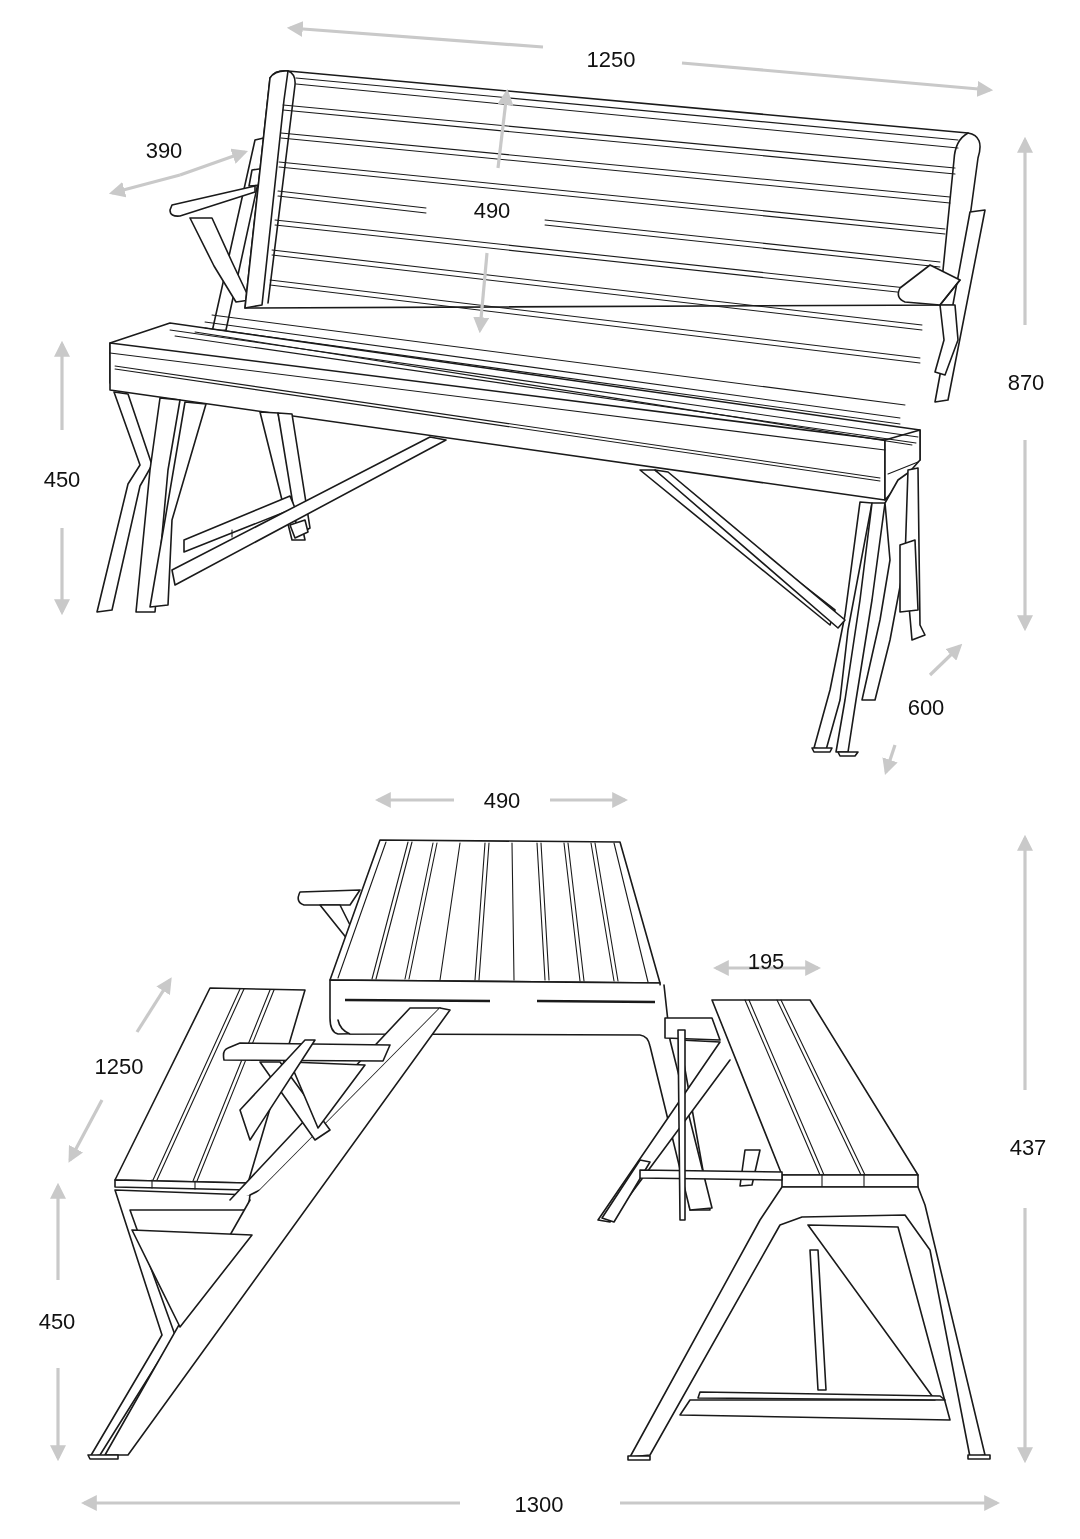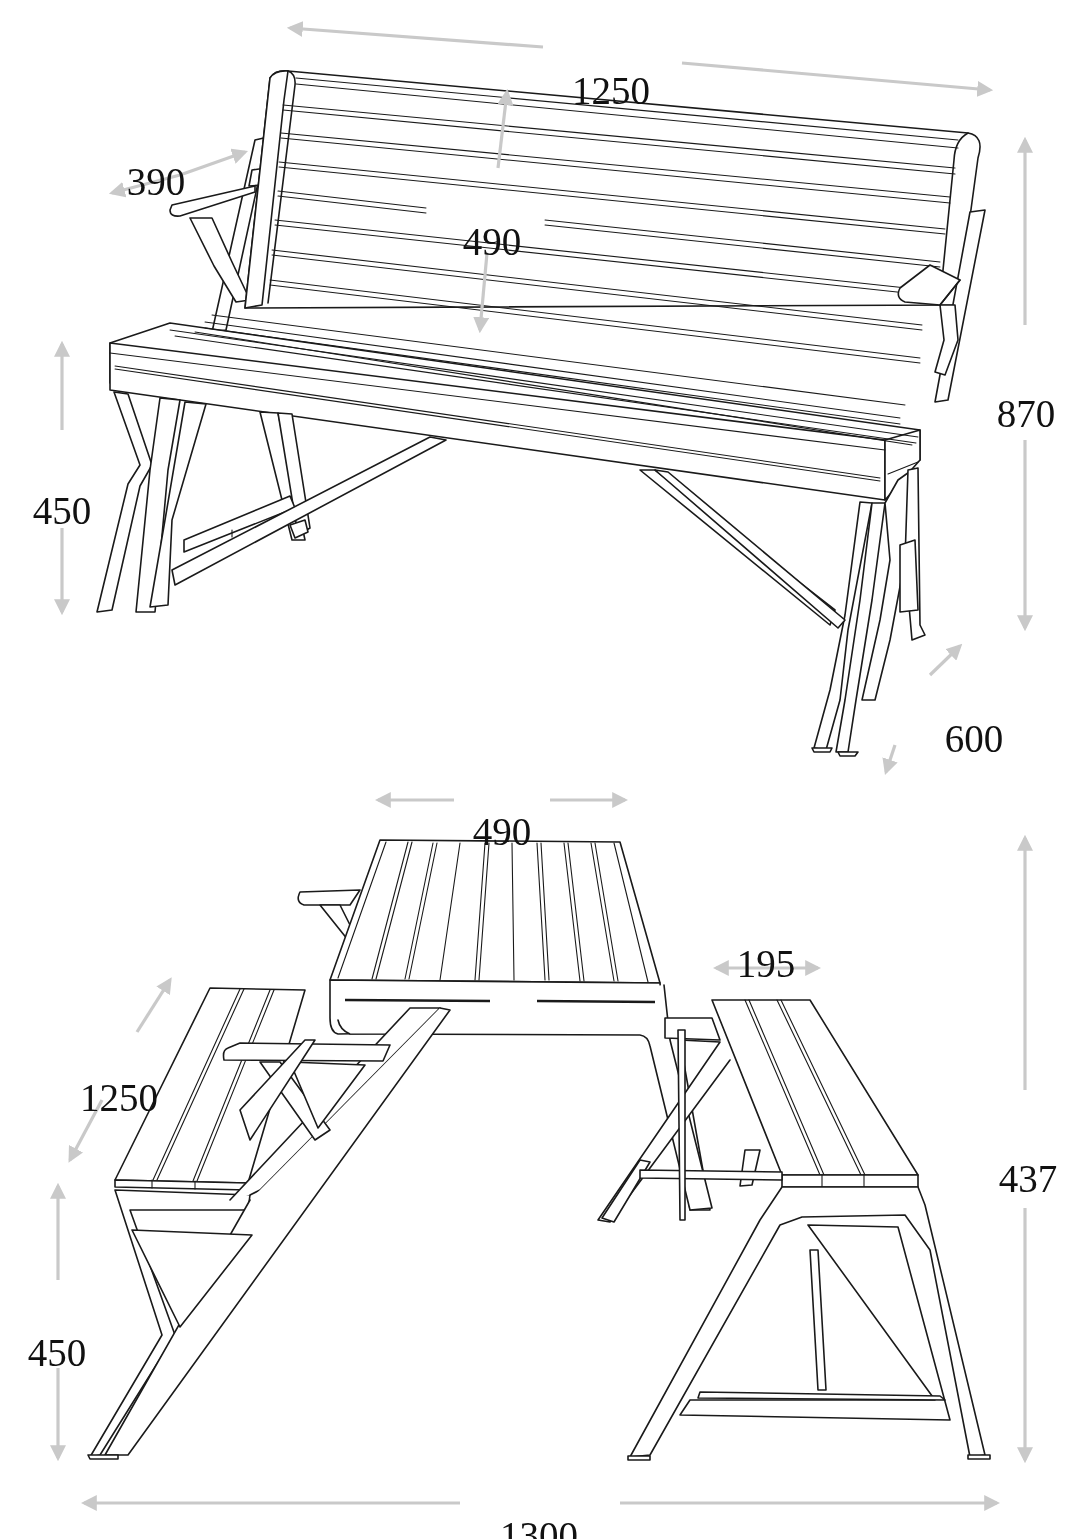--- a/index.html
+++ b/index.html
@@ -6,27 +6,26 @@
     body { width: 1080px; height: 1539px; overflow: hidden; position: relative; }
     #canvas { position: absolute; left: 0; top: 0; width: 1080px; height: 1539px; }
     .ln { fill: #ffffff; stroke: #1a1a1a; stroke-width: 1.6; stroke-linejoin: round; stroke-linecap: round; }
     .ln-open { fill: none; stroke: #1a1a1a; stroke-width: 1.6; stroke-linejoin: round; stroke-linecap: round; }
     .ln-thin { fill: none; stroke: #1a1a1a; stroke-width: 1.1; stroke-linecap: round; }
     .ln-thick { fill: none; stroke: #1a1a1a; stroke-width: 2.6; stroke-linecap: butt; }
     .dim { fill: none; stroke: #c9c9c9; stroke-width: 3.2; stroke-linecap: butt; }
     .dim-head { fill: #c9c9c9; stroke: none; }
     .dim-label {
       position: absolute;
-      font-family: Liberation Serif, serif;
-      font-size: 39px;
+      font-family: Liberation Sans, sans-serif;
+      font-size: 22px;
       color: #111111;
       line-height: 1;
       white-space: nowrap;
       transform: translate(-50%, -50%);
-      margin-top: 30px;
     }
   </style>
 </head>
 <body>
 
 <div id="canvas">
 <svg width="1080" height="1539" viewBox="0 0 1080 1539" xmlns="http://www.w3.org/2000/svg">
   <defs>
     <marker id="ah" viewBox="0 0 10 10" refX="8" refY="5" markerWidth="5" markerHeight="5" orient="auto-start-reverse">
       <path d="M0,0 L10,5 L0,10 z" class="dim-head"></path>
@@ -242,25 +241,25 @@
     <line class="dim" x1="1025" y1="1090" x2="1025" y2="838" marker-end="url(#ah)"></line>
     <line class="dim" x1="1025" y1="1208" x2="1025" y2="1460" marker-end="url(#ah)"></line>
 
     <line class="dim" x1="460" y1="1503" x2="84" y2="1503" marker-end="url(#ah)"></line>
     <line class="dim" x1="620" y1="1503" x2="997" y2="1503" marker-end="url(#ah)"></line>
   </g>
 </svg>
 
 
 <div class="dim-label" style="left:611px; top:60px;">1250</div>
-<div class="dim-label" style="left:156px; top:151px;">390</div>
+<div class="dim-label" style="left:164px; top:151px;">390</div>
 <div class="dim-label" style="left:492px; top:211px;">490</div>
 <div class="dim-label" style="left:62px; top:480px;">450</div>
 <div class="dim-label" style="left:1026px; top:383px;">870</div>
-<div class="dim-label" style="left:974px; top:708px;">600</div>
+<div class="dim-label" style="left:926px; top:708px;">600</div>
 
 <div class="dim-label" style="left:502px; top:801px;">490</div>
-<div class="dim-label" style="left:766px; top:933px;">195</div>
+<div class="dim-label" style="left:766px; top:962px;">195</div>
 <div class="dim-label" style="left:119px; top:1067px;">1250</div>
 <div class="dim-label" style="left:57px; top:1322px;">450</div>
 <div class="dim-label" style="left:1028px; top:1148px;">437</div>
 <div class="dim-label" style="left:539px; top:1505px;">1300</div>
 </div>
 
 </body></html>

